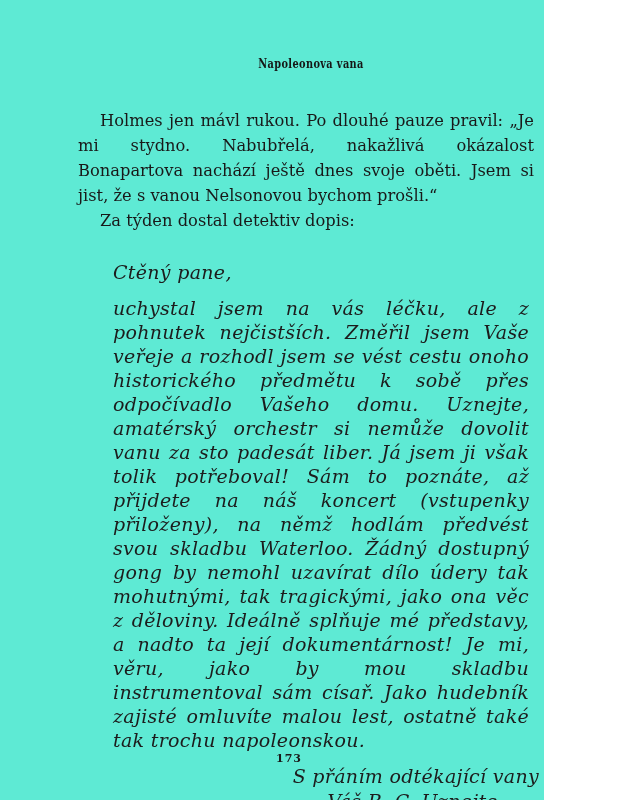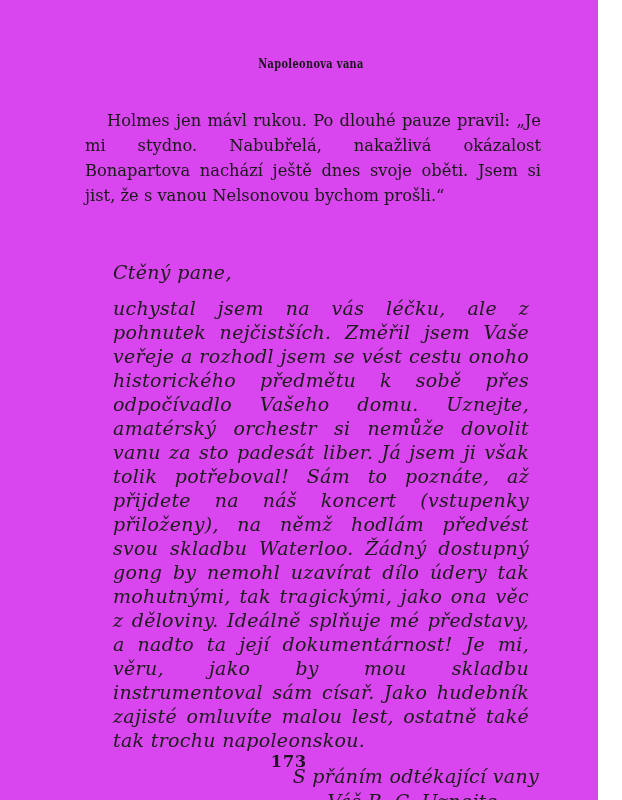--- a/index.html
+++ b/index.html
@@ -2,23 +2,23 @@
 <html lang="cs"><head>
 <meta charset="utf-8">
 <style>
   html, body {
     margin: 0;
     padding: 0;
     background: #ffffff;
   }
   .page {
     position: relative;
-    width: 598px;
+    width: 544px;
     height: 800px;
-    background: #d946ef;
+    background: #5eead4;
     color: #1b1b1b;
     overflow: hidden;
     font-family: "DejaVu Serif", serif;
     -webkit-font-smoothing: antialiased;
   }
   .running-header {
     position: absolute;
     top: 56px;
     left: 0;
     width: 622px;
@@ -26,21 +26,21 @@
     font-family: "DejaVu Serif", serif;
     font-weight: bold;
     font-size: 12.5px;
     letter-spacing: 0.5px;
     transform: scaleX(0.78);
     transform-origin: center;
     color: #161616;
   }
   .narrative {
     position: absolute;
-    left: 85px;
+    left: 78px;
     top: 108px;
     width: 456px;
     font-family: "DejaVu Serif", serif;
     font-size: 16.3px;
     line-height: 25px;
     text-align: justify;
     color: #191919;
   }
   .narrative p {
     margin: 0;
@@ -78,34 +78,35 @@
     line-height: 25px;
   }
   .page-number {
     position: absolute;
     top: 752px;
     left: 0;
     width: 578px;
     text-align: center;
     font-family: "DejaVu Serif", serif;
     font-weight: bold;
-    font-size: 16px;
+    font-size: 11px;
     letter-spacing: 1px;
     color: #191919;
   }
 </style>
 </head>
 <body>
 
 <div class="page">
 
   <div class="running-header">Napoleonova vana</div>
 
   <div class="narrative">
     <p>Holmes jen mávl rukou. Po dlouhé pauze pravil: „Je mi stydno. Nabubřelá, nakažlivá okázalost Bonapartova nachází ještě dnes svoje oběti. Jsem si jist, že s vanou Nelsonovou bychom prošli.“</p>
+    <p>Za týden dostal detektiv dopis:</p>
   </div>
 
   <div class="letter">
     <p class="letter-salutation">Ctěný pane,</p>
     <p class="letter-body">uchystal jsem na vás léčku, ale z pohnutek nejčistších. Změřil jsem Vaše veřeje a rozhodl jsem se vést cestu onoho historického předmětu k sobě přes odpočívadlo Vašeho domu. Uznejte, amatérský orchestr si nemůže dovolit vanu za sto padesát liber. Já jsem ji však tolik potřeboval! Sám to poznáte, až přijdete na náš koncert (vstupenky přiloženy), na němž hodlám předvést svou skladbu Waterloo. Žádný dostupný gong by nemohl uzavírat dílo údery tak mohutnými, tak tragickými, jako ona věc z děloviny. Ideálně splňuje mé představy, a nadto ta její dokumentárnost! Je mi, věru, jako by mou skladbu instrumentoval sám císař. Jako hudebník zajisté omluvíte malou lest, ostatně také tak trochu napoleonskou.</p>
     <div class="letter-closing">
       <div>S přáním odtékající vany</div>
       <div>Váš B. C. Uznejte,</div>
     </div>
   </div>

